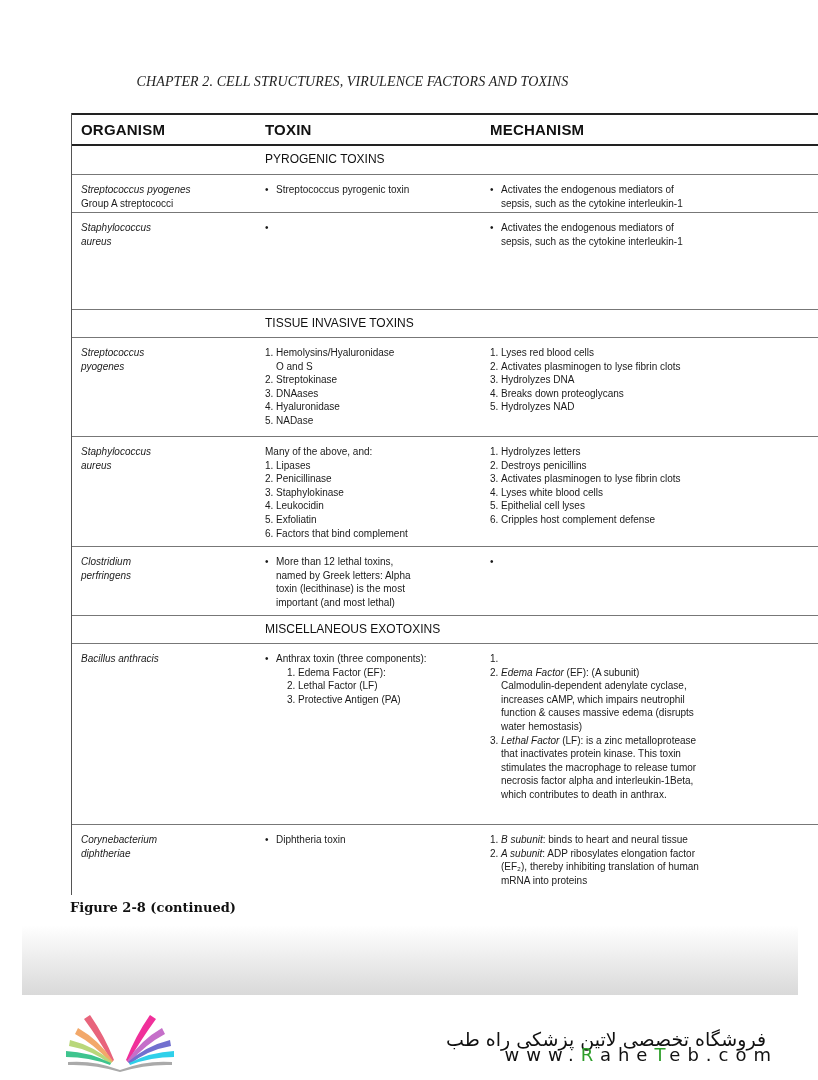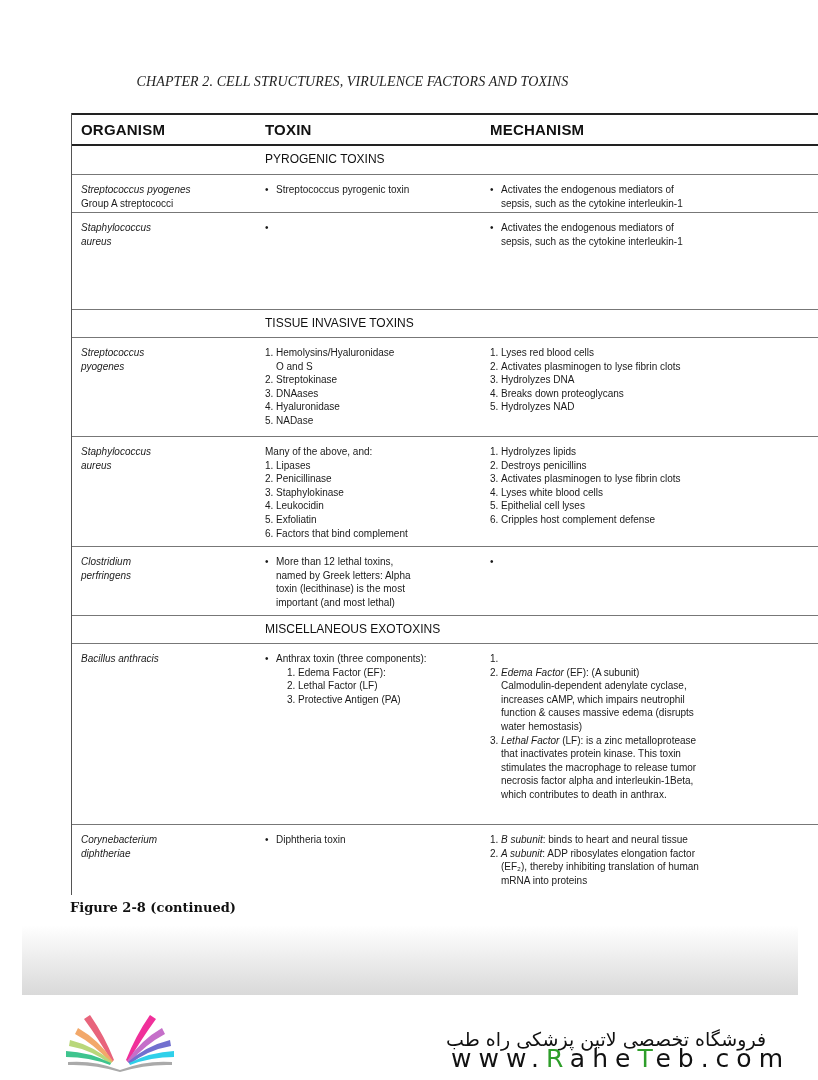--- a/index.html
+++ b/index.html
@@ -38,21 +38,21 @@
       position: absolute; left: 22px; top: 925px; width: 776px; height: 70px;
       background: linear-gradient(#ffffff, #d9d9d9);
     }
     .footer-logo { position: absolute; left: 64px; top: 1010px; width: 112px; height: 62px; }
     .footer-fa {
       position: absolute; left: 436px; top: 1012px; width: 340px; text-align: center;
       font-family: "DejaVu Sans", sans-serif; font-size: 19px; color: #111; direction: rtl; margin-top: 16px;
     }
     .footer-url {
       position: absolute; left: 438px; top: 1044px; width: 340px; text-align: right;
-      font-family: "DejaVu Sans", sans-serif; font-size: 25px; letter-spacing: 7px; color: #111; margin-left: 12px;
+      font-family: "DejaVu Sans", sans-serif; font-size: 18px; letter-spacing: 7px; color: #111;
     }
     .footer-url .g { color: #2e9e2a; }
   </style>
 </head>
 <body>
 
 <div class="running-head">CHAPTER 2.  CELL STRUCTURES, VIRULENCE FACTORS AND TOXINS</div>
 
 <div class="table">
 
@@ -193,21 +193,21 @@
           <div>Exfoliatin</div>
         </div>
       <div class="num">
           <span class="n">6.</span>
           <div>Factors that bind complement</div>
         </div>
     </div>
     <div class="cell c3">
       <div class="num">
           <span class="n">1.</span>
-          <div>Hydrolyzes lipids</div>
+          <div>Hydrolyzes letters</div>
         </div>
       <div class="num">
           <span class="n">2.</span>
           <div>Destroys penicillins</div>
         </div>
       <div class="num">
           <span class="n">3.</span>
           <div>Activates plasminogen to lyse fibrin clots</div>
         </div>
       <div class="num">

